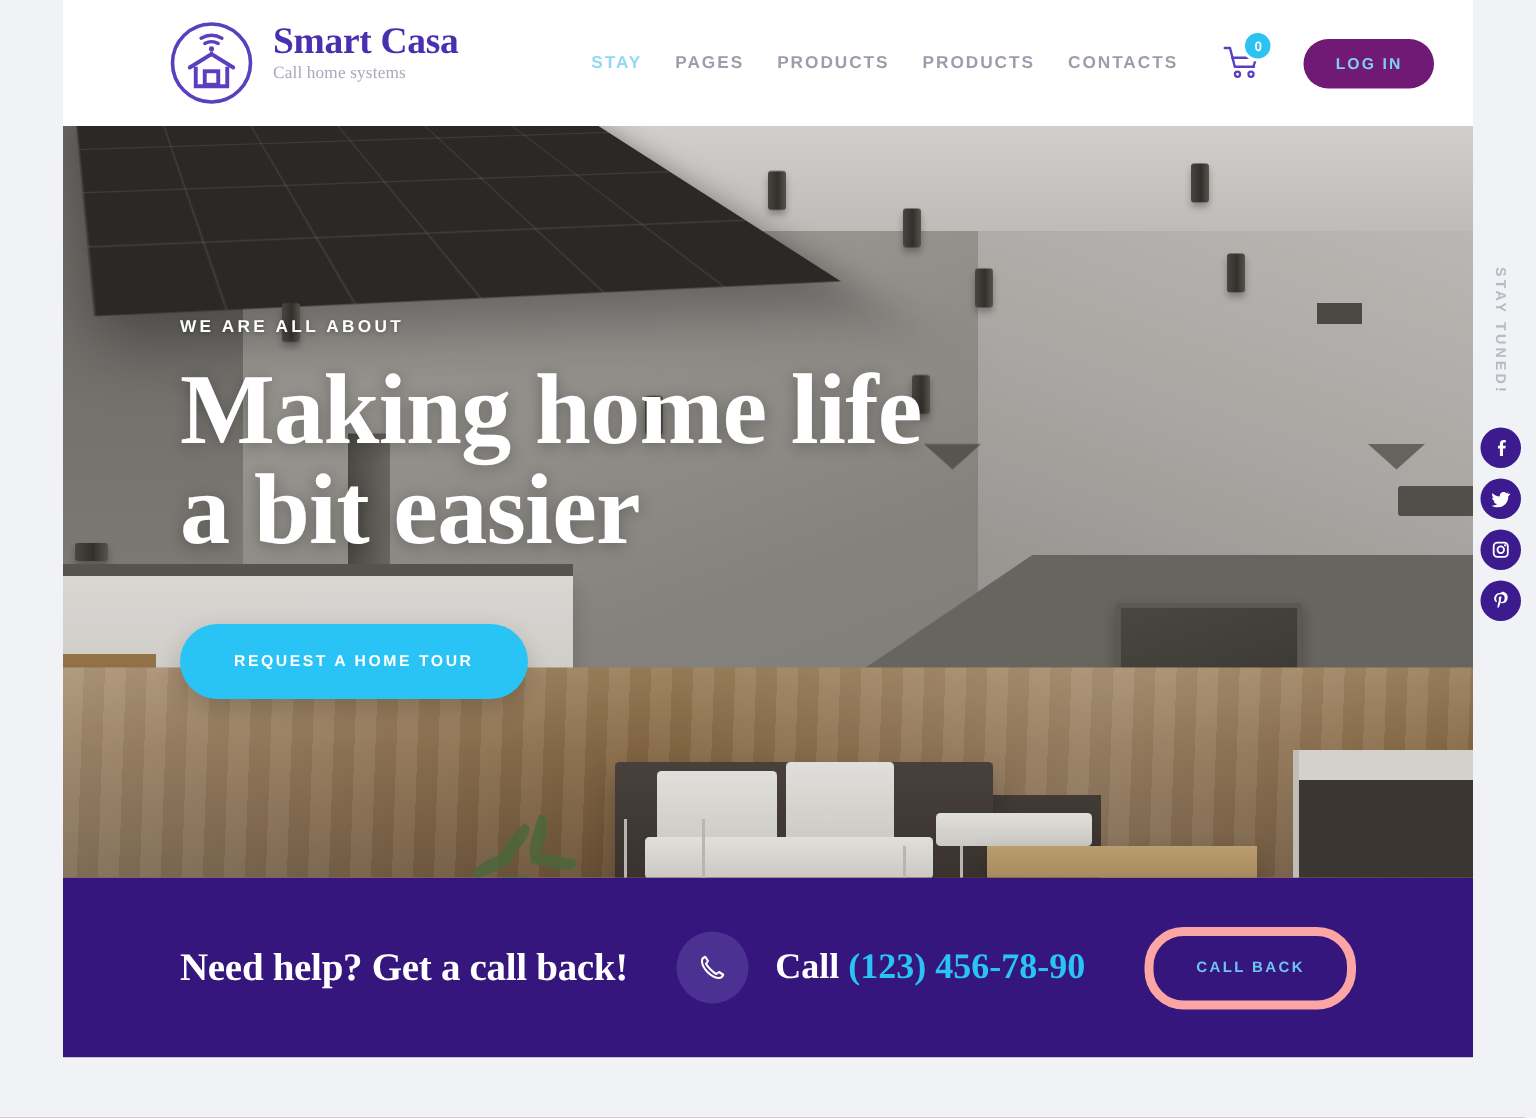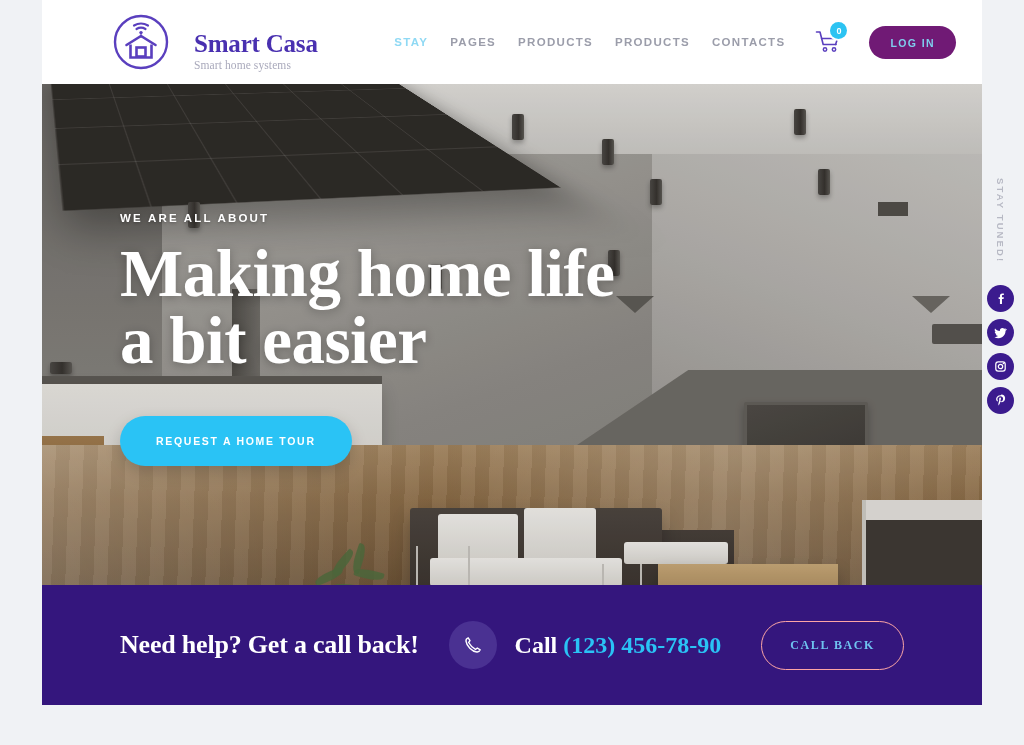--- a/index.html
+++ b/index.html
@@ -27,21 +27,21 @@
 
   
   .header {
     position: relative;
     height: 84px;
     background: #ffffff;
     display: flex;
     align-items: center;
     padding: 0 26px 0 70px;
   }
-  .brand { display: flex; align-items: flex-end; gap: 24px; }
+  .brand { display: flex; align-items: flex-start; gap: 12px; }
   .brand-mark { width: 58px; height: 58px; flex: 0 0 58px; }
   .brand-text { display: flex; flex-direction: column; justify-content: center; padding-top: 2px;}
   .brand-name {
     font-family: "Liberation Serif", serif;
     font-weight: bold;
     font-size: 25px;
     letter-spacing: -0.2px;
     color: #4930b0;
     line-height: 1.05;
   }
@@ -335,29 +335,29 @@
     font-family: "Liberation Serif", serif;
     font-weight: bold;
     font-size: 24px;
     color: #fff;
     white-space: nowrap;
   }
   .cb-num { color: #2ac3f5; }
   .cb-btn {
     margin-left: 22px;
     background: transparent;
-    border: 1px solid #fca5a5;
+    border: 6px solid #fca5a5;
     border-radius: 26px;
     color: #6fc3f0;
     padding: 16px 28px;
-    font-size: 12px;
+    font-size: 10px;
     font-weight: bold;
     letter-spacing: 1.6px;
     cursor: pointer;
-    font-family: Liberation Serif, serif;
+    font-family: Liberation Sans, sans-serif;
   }
 
   
   .rail {
     position: absolute;
     right: 6px; top: 178px;
     width: 36px;
     display: flex;
     flex-direction: column;
     align-items: center;
@@ -398,21 +398,21 @@
             <path d="M24.5 16 q4.5 -2.6 9 0" fill="none" stroke="#5a3fbe" stroke-width="2.2" stroke-linecap="round"></path>
             <circle cx="29" cy="19.6" r="1.7" fill="#5a3fbe"></circle>
             <path d="M29 21.5 L29 24.5" stroke="#5a3fbe" stroke-width="2"></path>
             <path d="M14.5 32 L29 23 L43.5 32" fill="none" stroke="#5a3fbe" stroke-width="2.6" stroke-linecap="round"></path>
             <path d="M18.5 31.5 L18.5 44.5 L39.5 44.5 L39.5 31.5" fill="none" stroke="#5a3fbe" stroke-width="2.6"></path>
             <rect x="24.5" y="34.5" width="9" height="9" fill="none" stroke="#5a3fbe" stroke-width="2.6"></rect>
           </svg>
         </span>
         <span class="brand-text">
           <span class="brand-name">Smart Casa</span>
-          <span class="brand-tag">Smart home systems</span>
+          <span class="brand-tag">Call home systems</span>
         </span>
       </a>
 
       <nav class="nav">
         <a class="nav-link active">STAY</a>
         <a class="nav-link">PAGES</a>
         <a class="nav-link">PRODUCTS</a>
         <a class="nav-link">PRODUCTS</a>
         <a class="nav-link">CONTACTS</a>
       </nav>

